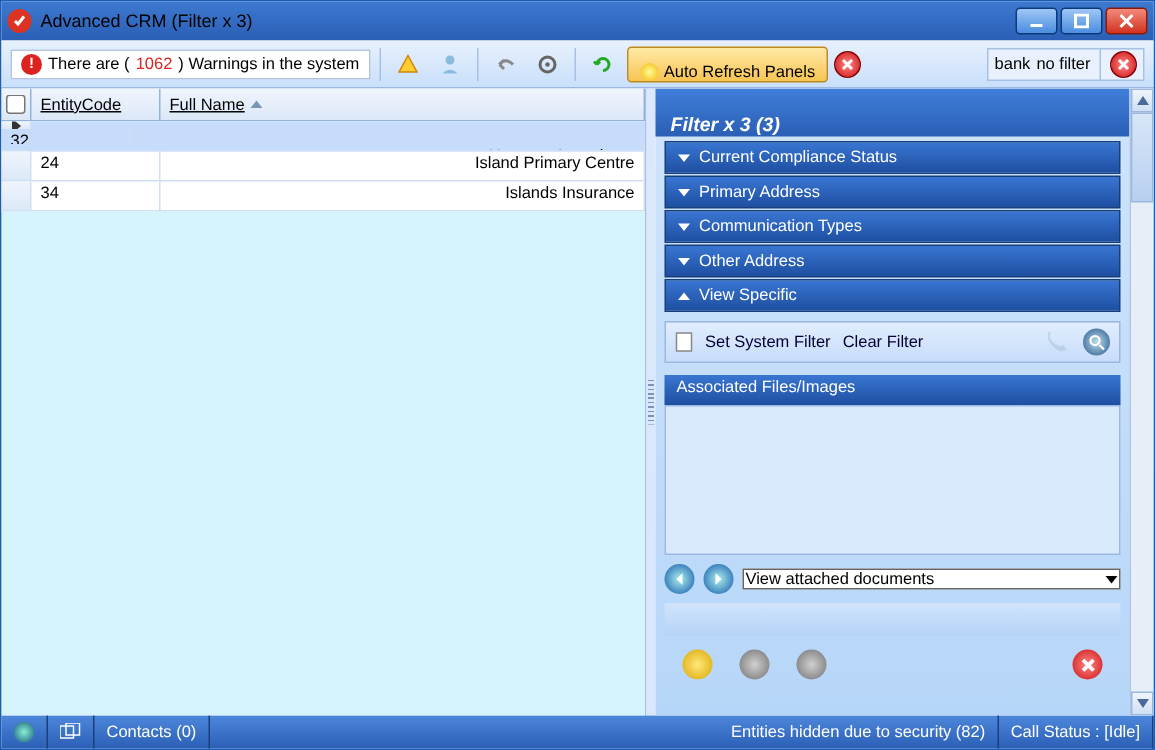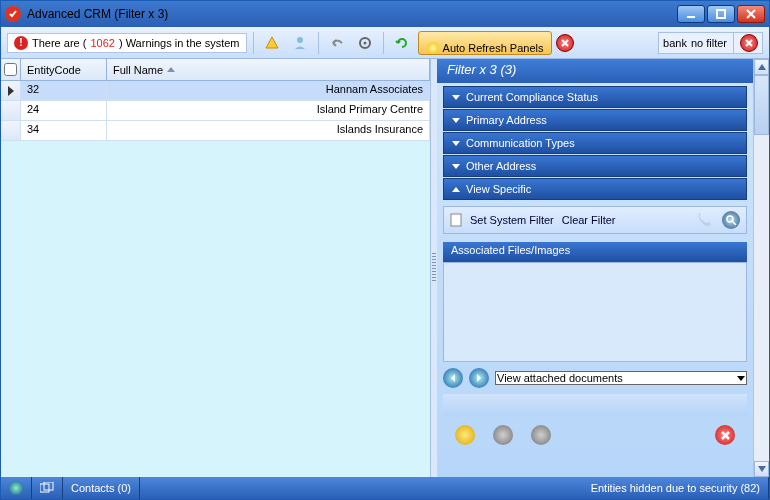--- a/index.html
+++ b/index.html
@@ -26,45 +26,45 @@
 .autorefresh { height: 24px; padding: 0 8px; background: linear-gradient(#ffe9a6,#f8c453); border:1px solid #c18a1c; border-radius:3px; display:flex; align-items:flex-end; gap:4px; cursor:pointer; }
 .autorefresh .bulb { width:12px; height:12px; background: radial-gradient(#fffb9e,#f3b700); border-radius:50%; }
 .redball { width:18px; height:18px; background: radial-gradient(#f88,#c11); border-radius:50%; border:1px solid #800; display:flex; align-items:center; justify-content:center; cursor:pointer; }
 .redball svg { width:8px; height:8px; stroke:#fff; stroke-width:2; }
 .bankbox { display:flex; align-items:center; gap:4px; margin-left:auto; border:1px solid #a8c0e4; height:22px; padding:0 4px; background:#e8f1fd; }
 
 
 .body { flex:1; display:flex; overflow:hidden; }
 .leftpane { width: 430px; display:flex; flex-direction:column; border-right:1px solid #a8c0e4; }
 .gridwrap { height: 100%; background:#d5f4fb; position:relative; }
-.gridheader { display:flex; background: linear-gradient(#f0f5fc,#dce8f8); border-bottom:1px solid #93b3dd; height:22px; }
+.gridheader { display:flex; background: linear-gradient(#f0f5fc,#dce8f8); border-bottom:1px solid #93b3dd; height:22px;text-decoration:underline; }
 .gridheader .th { border-right:1px solid #93b3dd; padding:3px 6px; color:#000; display:flex; align-items:center; gap:4px; }
 .gridheader .th0 { width:20px; padding:0; display:flex; align-items:center; justify-content:center; }
 .gridheader .th1 { width:86px; }
 .gridheader .th2 { flex:1; }
 .sorticon { width:0; height:0; border-left:4px solid transparent; border-right:4px solid transparent; border-bottom:5px solid #7a94b8; }
 .gridrows { background:#fff; }
 .gridrow { display:flex; height:20px; border-bottom:1px solid #cfe0f5; }
-.gridrow.sel { background:#c7dcfb; }
+.gridrow.sel { background:#c7dcfb;flex-direction:column; }
 .gridrow .td { border-right:1px solid #cfe0f5; padding:2px 6px; overflow:hidden; white-space:nowrap; }
 .gridrow .td0 { width:20px; padding:0; background:linear-gradient(#f0f5fc,#dce8f8); display:flex; align-items:center; justify-content:center; }
 .gridrow .td1 { width:86px; }
 .gridrow .td2 { flex:1;text-align:right; }
 .rowptr { width:0; height:0; border-top:5px solid transparent; border-bottom:5px solid transparent; border-left:6px solid #333; }
 
 .splitter { width:6px; background:#dbe8fb; display:flex; align-items:center; justify-content:center; }
 .splitter .grip { width:4px; height:30px; background:repeating-linear-gradient(#7a94b8,#7a94b8 1px,transparent 1px,transparent 3px); }
 
 .rightpane { flex:1; display:flex; flex-direction:column; background: linear-gradient(#cfe4fb,#b6d6f9); position:relative; padding-right:16px; }
 .rscroll { position:absolute; right:0; top:0; bottom:0; width:16px; background:#e8eef8; border-left:1px solid #b0c4e4; display:flex; flex-direction:column; }
 .rscroll .sbtn { height:16px; display:flex; align-items:center; justify-content:center; background:linear-gradient(#f0f5fc,#d0dff4); border:1px solid #9cb8e0; cursor:pointer; }
 .rscroll .thumb { height:60px; background:linear-gradient(#d8e6f8,#b8d0f0); border:1px solid #9cb8e0; margin:0; }
 .rscroll .track { flex:1; }
 
-.filterhdr { height:24px; background: linear-gradient(#3f7ed9,#2a5fb5); color:#fff; font-size:13px; font-style:italic; font-weight:normal; padding:3px 10px; }
+.filterhdr { height:24px; background: linear-gradient(#3f7ed9,#2a5fb5); color:#fff; font-size:13px; font-style:italic; font-weight:bold; padding:16px 10px; }
 .accgroup { margin:3px 6px; }
 .accitem { height:22px; background: linear-gradient(#3976d2,#1e4fa1); color:#fff; border:1px solid #163d7d; display:flex; align-items:center; padding:0 8px; gap:6px; cursor:pointer; margin-bottom:1px; }
 .accitem .chev { width:0; height:0; }
 .accitem .chev.down { border-left:4px solid transparent; border-right:4px solid transparent; border-top:5px solid #fff; }
 .accitem .chev.up { border-left:4px solid transparent; border-right:4px solid transparent; border-bottom:5px solid #fff; }
 .filterops { height:28px; background: linear-gradient(#e0edfd,#c8ddfb); border:1px solid #9cb8e0; margin:2px 6px; display:flex; align-items:center; gap:8px; padding:0 6px; }
 .filterops .link { color:#003; cursor:pointer; }
 .filterops .phone { margin-left:auto; opacity:.4; }
 .filterops .searchball { width:18px; height:18px; background: radial-gradient(#bde,#258); border-radius:50%; display:flex; align-items:center; justify-content:center; cursor:pointer; }
 
@@ -320,15 +320,16 @@
         <div class="globe"></div>
       </div>
     <div class="cell">
         <svg width="14" height="12" viewBox="0 0 14 12">
           <rect x="0" y="2" width="9" height="8" fill="none" stroke="#fff"></rect>
           <rect x="4" y="0" width="9" height="8" fill="none" stroke="#fff"></rect>
         </svg>
       </div>
     <div class="cell">Contacts (0)</div>
     <div class="cell" style="flex:1;justify-content:flex-end">Entities hidden due to security (82)</div>
+    <div class="cell">Call Status : [Idle]</div>
   </div>
 
 </div>
 
 </body></html>

